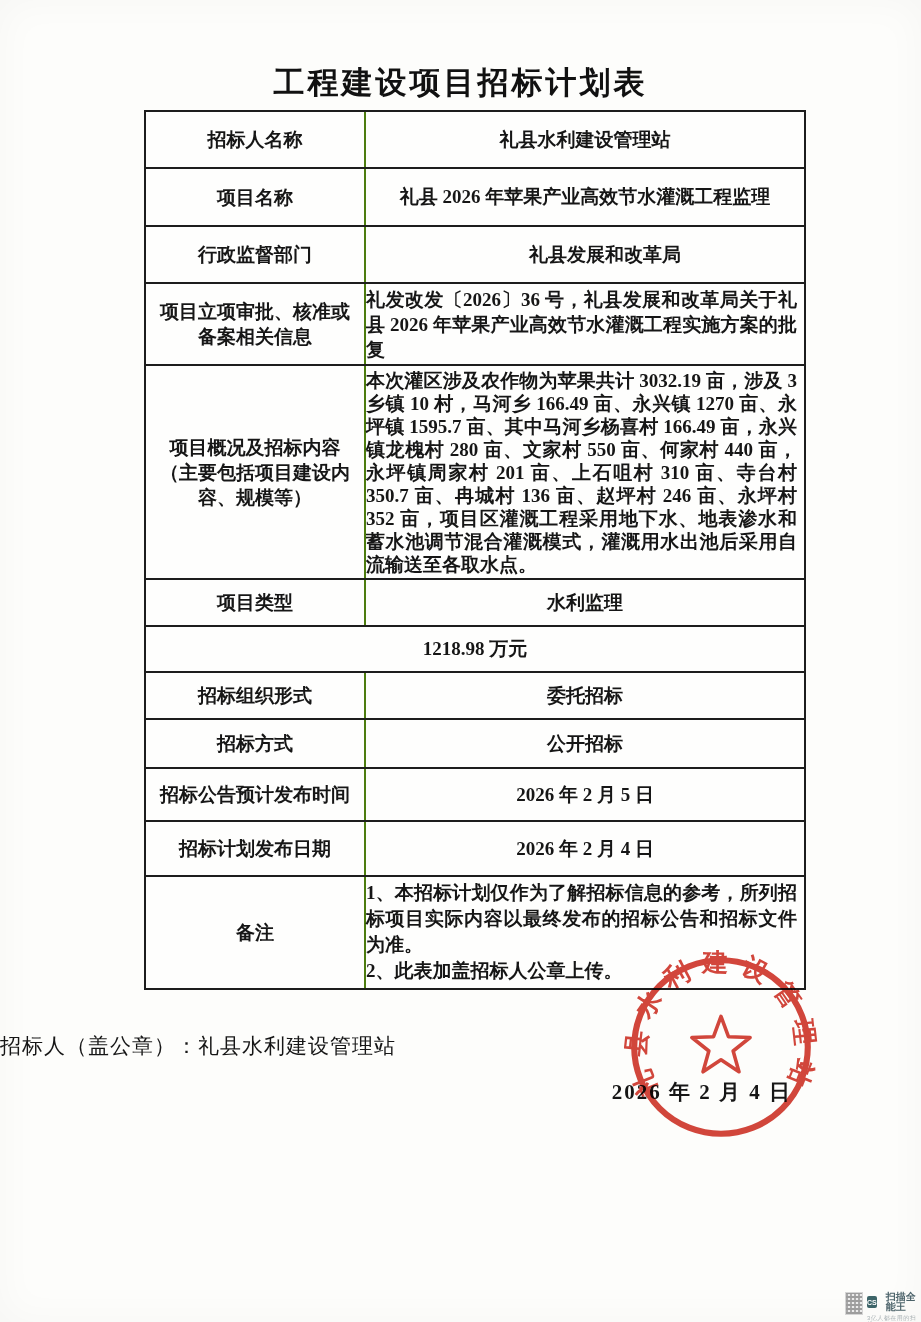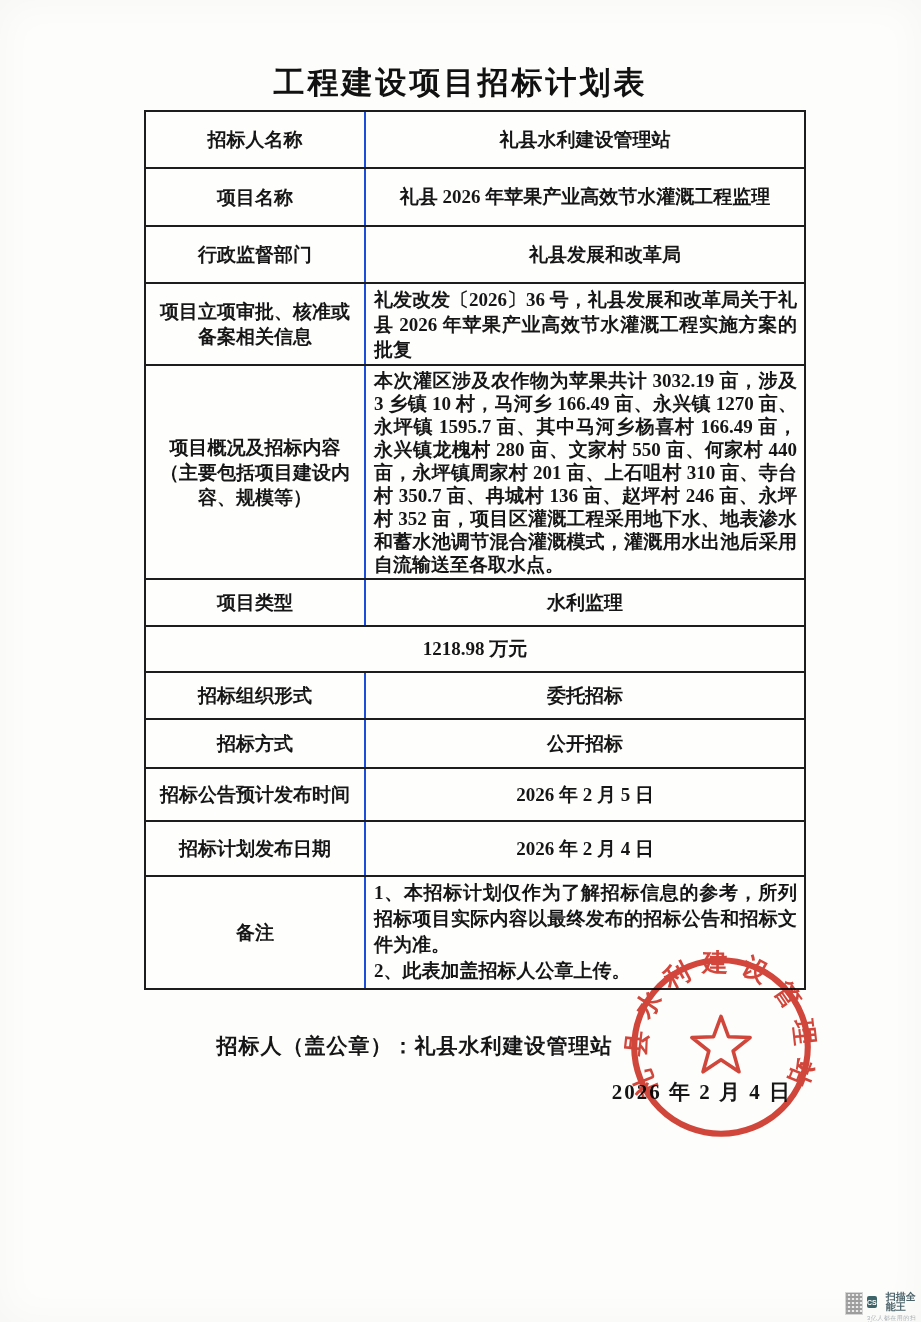--- a/index.html
+++ b/index.html
@@ -22,49 +22,49 @@
   .bid-table{
     position:absolute;left:144px;top:110px;width:662px;
     border:2px solid #1d1d1d;
     box-sizing:border-box;
     background:rgba(255,255,255,0.6);
   }
   .trow{display:flex;border-top:2px solid #1d1d1d;}
   .trow:first-child{border-top:none;}
   .tlabel{
     flex:0 0 220px;box-sizing:border-box;
-    border-right:2px solid #1d4ed8;
+    border-right:2px solid #4d7c0f;
     display:flex;align-items:center;justify-content:center;
     text-align:center;
     padding:4px 12px;
     font-size:19px;font-weight:700;line-height:25px;
   }
   .tvalue{
     flex:1;box-sizing:border-box;
     font-size:19px;font-weight:700;
   }
   .tvalue.center{
     display:flex;align-items:center;justify-content:center;
     text-align:center;padding:4px 8px;
   }
   .tvalue.para{
     text-align:justify;
-    padding:3px 7px 2px 8px;
+    padding:3px 7px 2px 0;
   }
   .lh25{line-height:25px;}
   .lh23{line-height:23px;}
   .lh26{line-height:26px;}
   .r1{min-height:55px;} .r2{min-height:56px;} .r3{min-height:55px;gap:40px;}
   .r4{min-height:80px;} .r5{min-height:207px;} .r6{min-height:45px;}
   .r7{min-height:44px;} .r8{min-height:45px;} .r9{min-height:47px;}
   .r10{min-height:51px;} .r11{min-height:53px;} .r12{min-height:111px;}
   .sig-line{
-    position:absolute;top:1032px;left:12px;width:805px;
-    text-align:center;
-    font-size:21px;font-weight:700;letter-spacing:1px;
+    position:absolute;top:1032px;left:0;width:805px;
+    text-align:left;
+    font-size:21px;font-weight:400;letter-spacing:1px;
   }
   .sig-date{
     position:absolute;top:1078px;left:0;width:792px;
     text-align:right;
     font-size:21px;font-weight:700;letter-spacing:2px;
   }
   .seal{
     position:absolute;left:624px;top:950px;
     width:194px;height:194px;
     mix-blend-mode:multiply;

